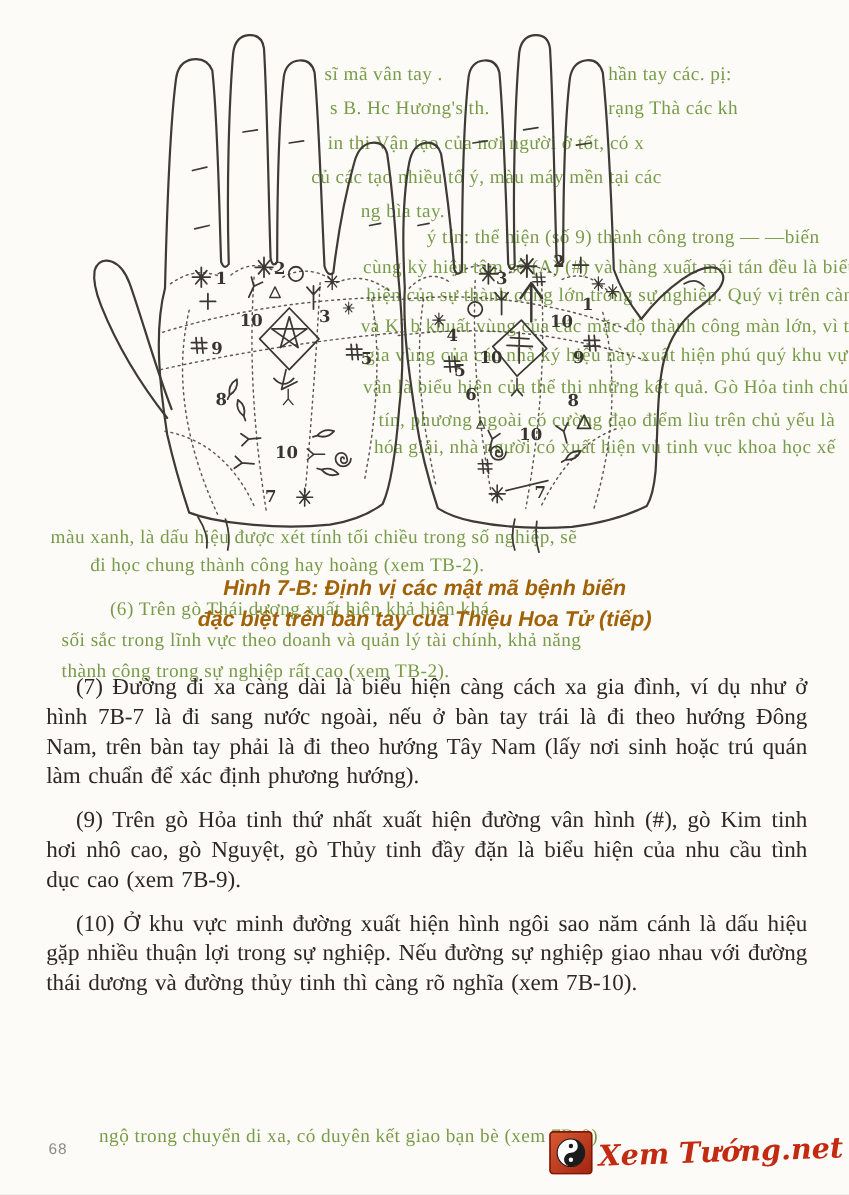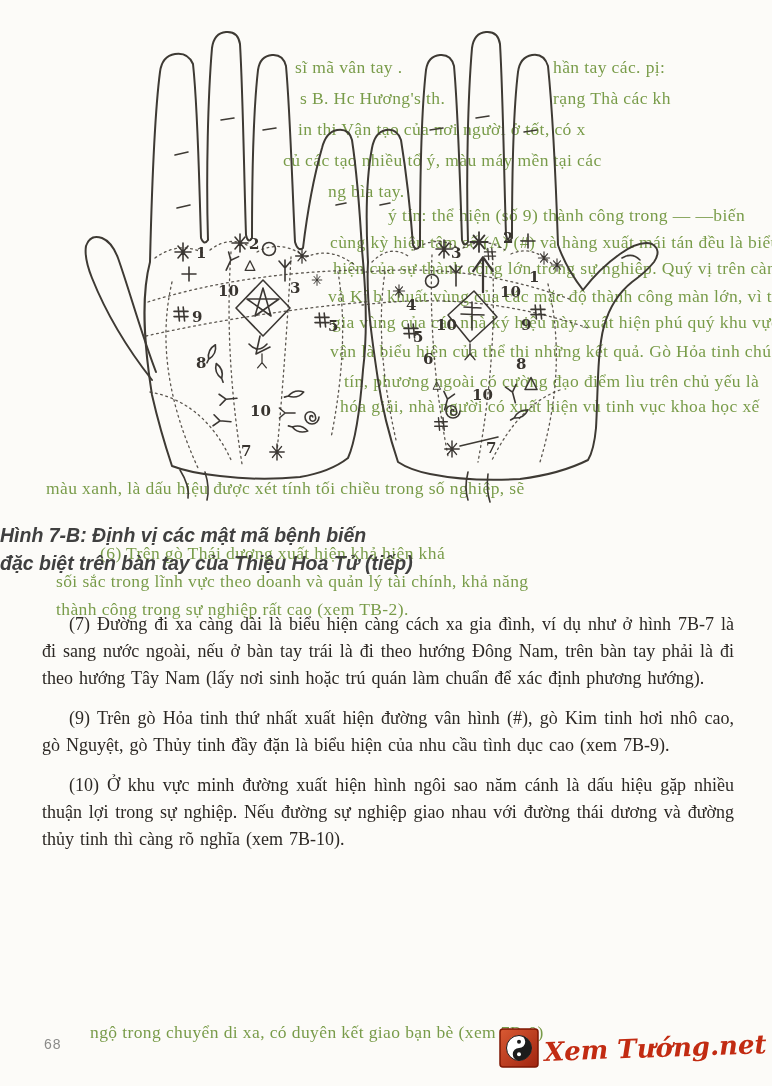--- a/index.html
+++ b/index.html
@@ -30,29 +30,29 @@
   .dotted{fill:none;stroke:#49443c;stroke-width:1.3;stroke-dasharray:1.8 3.6;stroke-linecap:round;opacity:.9;}
   .mark{fill:none;stroke:#3e3a34;stroke-width:1.6;stroke-linecap:round;}
   .symline{fill:none;stroke:#3b3733;stroke-width:1.6;stroke-linecap:round;stroke-linejoin:round;}
   .palm-num{
     font-family:"DejaVu Serif",serif;
     font-weight:700;font-size:15px;fill:#38342f;
   }
   
   .caption{
     position:absolute;top:521px;left:0;right:0;z-index:3;
-    text-align:left;
+    text-align:center;
     font-family:"Liberation Sans",sans-serif;
     font-weight:700;font-style:italic;
-    font-size:19.5px;line-height:28px;color:#404040;
+    font-size:19.5px;line-height:28px;color:#a16207;
   }
   
   .bodytext{
     position:absolute;top:611px;left:42px;width:692px;z-index:3;
-    font-size:18px;line-height:27px;
+    font-size:21px;line-height:27px;
     text-align:justify;word-spacing:1.5px;
   }
   .bodytext p{margin:0 0 13px 0;text-indent:27px;}
   
   .page-number{
     position:absolute;left:44px;top:1036px;z-index:3;
     font-family:"Liberation Sans",sans-serif;
     font-size:14px;color:#8a8a88;letter-spacing:1px;
   }
   .watermark{
@@ -82,20 +82,21 @@
       <div class="bleed" style="left: 328px; top: 181px;">ng bìa tay.</div>
       <div class="bleed" style="left: 388px; top: 205px;">ý tín: thể hiện (số 9) thành công trong — —biến</div>
       <div class="bleed" style="left: 330px; top: 232px;">cùng kỳ hiệu tâm số (A) (#) và hàng xuất mái tán đều là biểu</div>
       <div class="bleed" style="left: 333px; top: 258px;">hiện của sự thành công lớn trong sự nghiệp. Quý vị trên càng</div>
       <div class="bleed" style="left: 328px; top: 286px;">và Kí b khuất vùng của các mặc độ thành công màn lớn, vì thỏ, uy</div>
       <div class="bleed" style="left: 332px; top: 312px;">gia vùng của các nhà ký hiệu này xuất hiện phú quý khu vực ко</div>
       <div class="bleed" style="left: 330px; top: 341px;">vận là biểu hiện của thể thi những kết quả. Gò Hỏa tinh chú</div>
       <div class="bleed" style="left: 344px; top: 371px;">tín, phương ngoài có cường đạo điểm lìu trên chủ yếu là</div>
       <div class="bleed" style="left: 340px; top: 396px;">hóa giải, nhà người có xuất hiện vủ tinh vục khoa học xế</div>
       <div class="bleed" style="left: 46px; top: 478px;">màu xanh, là dấu hiệu được xét tính tối chiều trong số nghiệp, sẽ</div>
+      <div class="bleed" style="left: 82px; top: 503px;">đi học chung thành công hay hoàng (xem TB-2).</div>
       <div class="bleed" style="left: 100px; top: 543px;">(6) Trên gò Thái dương xuất hiện khả hiện khá</div>
       <div class="bleed" style="left: 56px; top: 571px;">sối sắc trong lĩnh vực theo doanh và quản lý tài chính, khả năng</div>
       <div class="bleed" style="left: 56px; top: 599px;">thành công trong sự nghiệp rất cao (xem TB-2).</div>
       <div class="bleed" style="left: 90px; top: 1022px;">ngộ trong chuyển di xa, có duyên kết giao bạn bè (xem 7B-0)</div>
     </div>
 
   <svg class="diagram" width="772" height="517" viewBox="0 0 772 517" aria-hidden="true">
     <defs>
       <g id="sym-star6">
           <path class="symline" d="M-8,0 L8,0 M0,-9 L0,9 M-5,-6 L5,6 M-5,6 L5,-6"></path>

